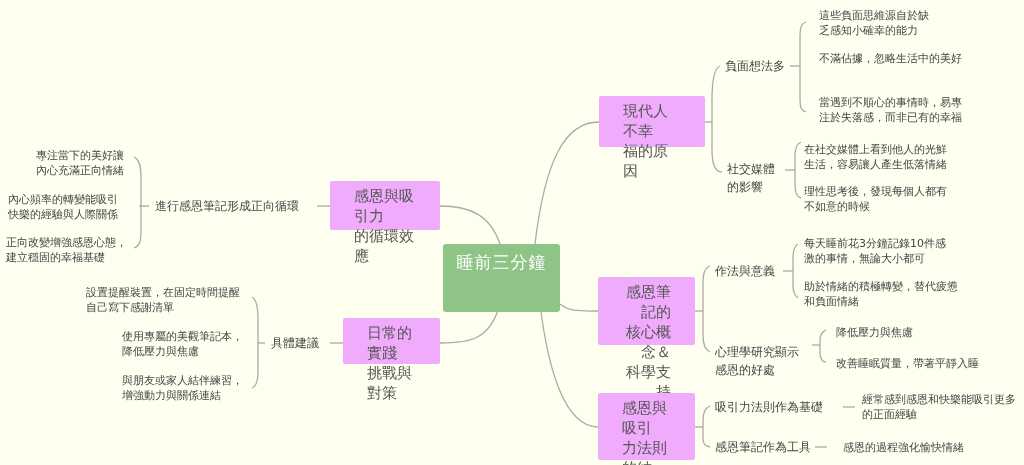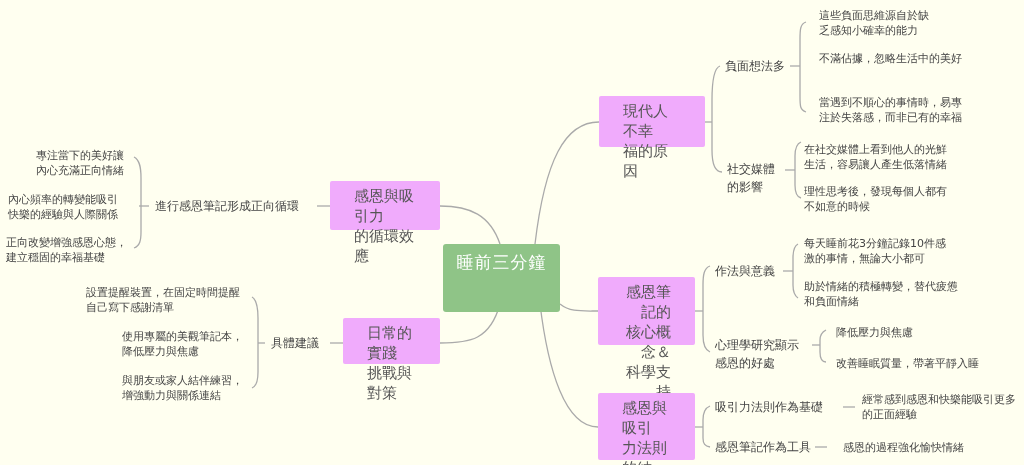--- a/index.html
+++ b/index.html
@@ -114,21 +114,21 @@
   <span>作法與意義</span>
 </div>
 <div class="node leaf" style="left:804px; top:236px;">
   <span class="line">每天睡前花3分鐘記錄10件感</span>
   <span class="line">激的事情，無論大小都可</span>
 </div>
 <div class="node leaf" style="left:804px; top:279px;">
   <span class="line">助於情緒的積極轉變，替代疲憊</span>
   <span class="line">和負面情緒</span>
 </div>
-<div class="node sub" style="left:715px; top:336px;">
+<div class="node sub" style="left:715px; top:343px;">
   <span class="line">心理學研究顯示</span>
   <span class="line">感恩的好處</span>
 </div>
 <div class="node leaf" style="left:836px; top:325px;">
   <span class="line">降低壓力與焦慮</span>
 </div>
 <div class="node leaf" style="left:836px; top:356px;">
   <span class="line">改善睡眠質量，帶著平靜入睡</span>
 </div>
 

